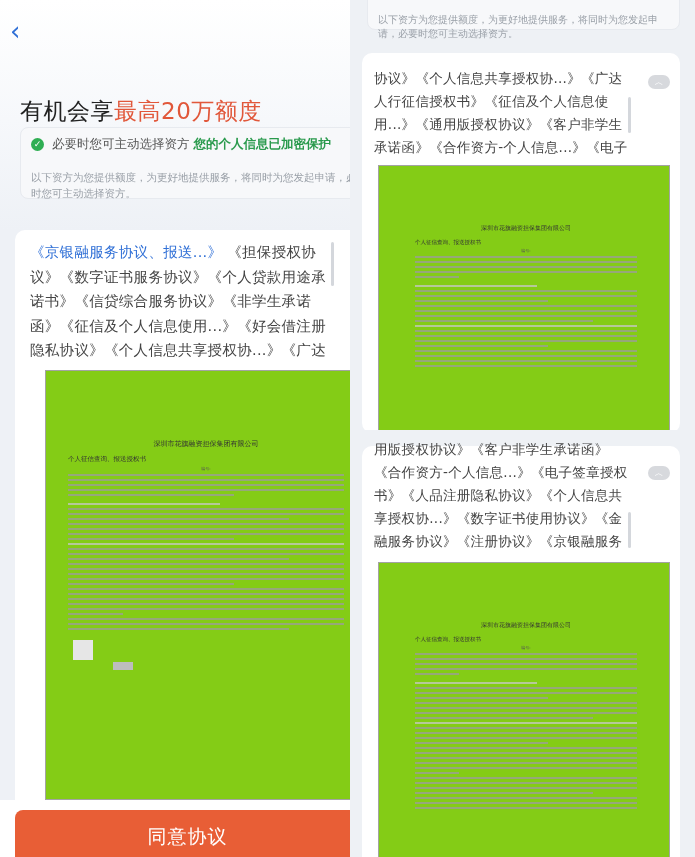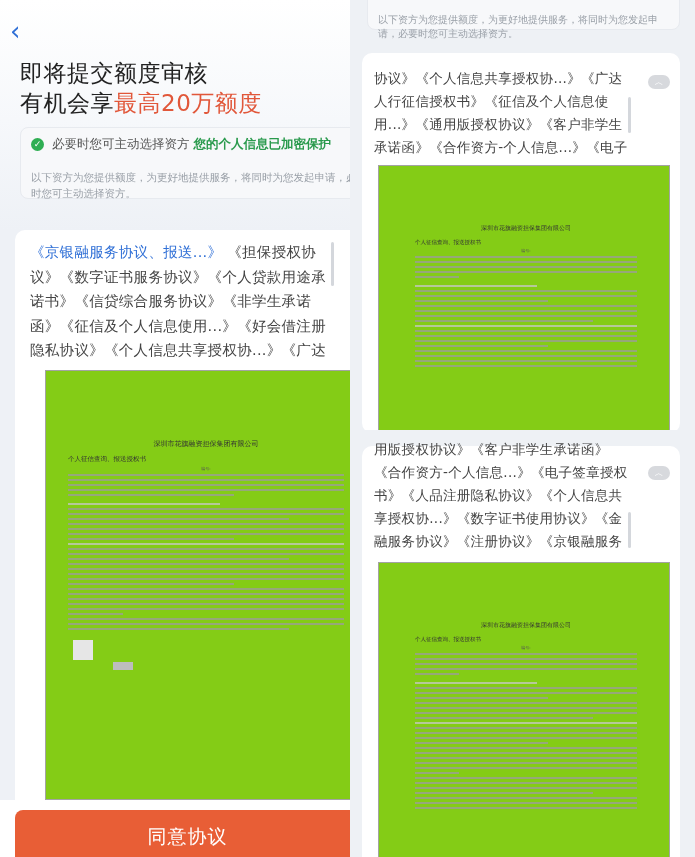--- a/index.html
+++ b/index.html
@@ -5,21 +5,21 @@
   html, body { margin:0; padding:0; }
   body { width:695px; height:857px; overflow:hidden; background:#eef1f5; font-family:"DejaVu Sans","Liberation Sans",sans-serif; position:relative; }
   .panel { position:absolute; overflow:hidden; }
   #left { left:0; top:0; width:350px; height:857px; background:linear-gradient(#ffffff 0, #f6f8fb 120px, #eef1f6 230px, #eef1f6 100%); }
   #tr { left:350px; top:0; width:345px; height:430px; background:#eef1f5; }
   #br { left:350px; top:430px; width:345px; height:427px; background:#eef1f5; }
 
   .back { position:absolute; left:10px; top:20px; width:20px; height:24px; color:#2f6fd6; font-size:26px; line-height:22px; }
   .title1, .title2 { position:absolute; left:20px; font-size:23px; color:#222; letter-spacing:0.5px; font-weight:500; }
   .title1 { top:58px; }
-  .title2 { top:88px; }
+  .title2 { top:96px; }
   .title2 .hl { color:#e1573a; }
 
   .notice { position:absolute; left:20px; top:127px; width:340px; height:72px; border:1px solid #e7eaef; border-radius:8px; background:#f7f8fa; box-sizing:border-box; padding:8px 10px; }
   .notice-row { display:flex; align-items:center; font-size:12.5px; color:#555; white-space:nowrap; }
   .check { width:13px; height:13px; border-radius:50%; background:#2fae53; color:#fff; font-size:9px; line-height:13px; text-align:center; margin-right:8px; flex:none; }
   .notice-row .green { color:#2a9a4d; margin-left:4px;font-weight:bold; }
   .notice-sub { font-size:10.5px; color:#9aa0a8; line-height:16px; margin-top:16px; white-space:normal; width:340px; }
 
   .card { position:absolute; background:#fff; border-radius:10px; }
   .agree-text { font-size:14.5px; line-height:24.5px; color:#444; letter-spacing:0.3px; }
@@ -38,21 +38,20 @@
   .line.s { width:80%; }
 
   .btn-bar { position:absolute; left:0; top:800px; width:350px; height:57px; background:#fff; }
   .agree-btn { position:absolute; left:15px; top:810px; width:345px; height:52px; background:#e85e36; border-radius:8px 0 0 0; color:#fff; font-size:19px; text-align:center; line-height:52px; letter-spacing:1px; }
 </style>
 </head>
 <body>
 
 <div class="panel" id="left">
   <div class="back">‹</div>
-  <div class="title1">即将提交额度审核</div>
   <div class="title2">
     <span>有机会享</span><span class="hl">最高20万额度</span>
   </div>
 
   <div class="notice">
     <div class="notice-row">
       <span class="check">✓</span>
       <span>必要时您可主动选择资方</span>
       <span class="green">您的个人信息已加密保护</span>
     </div>

